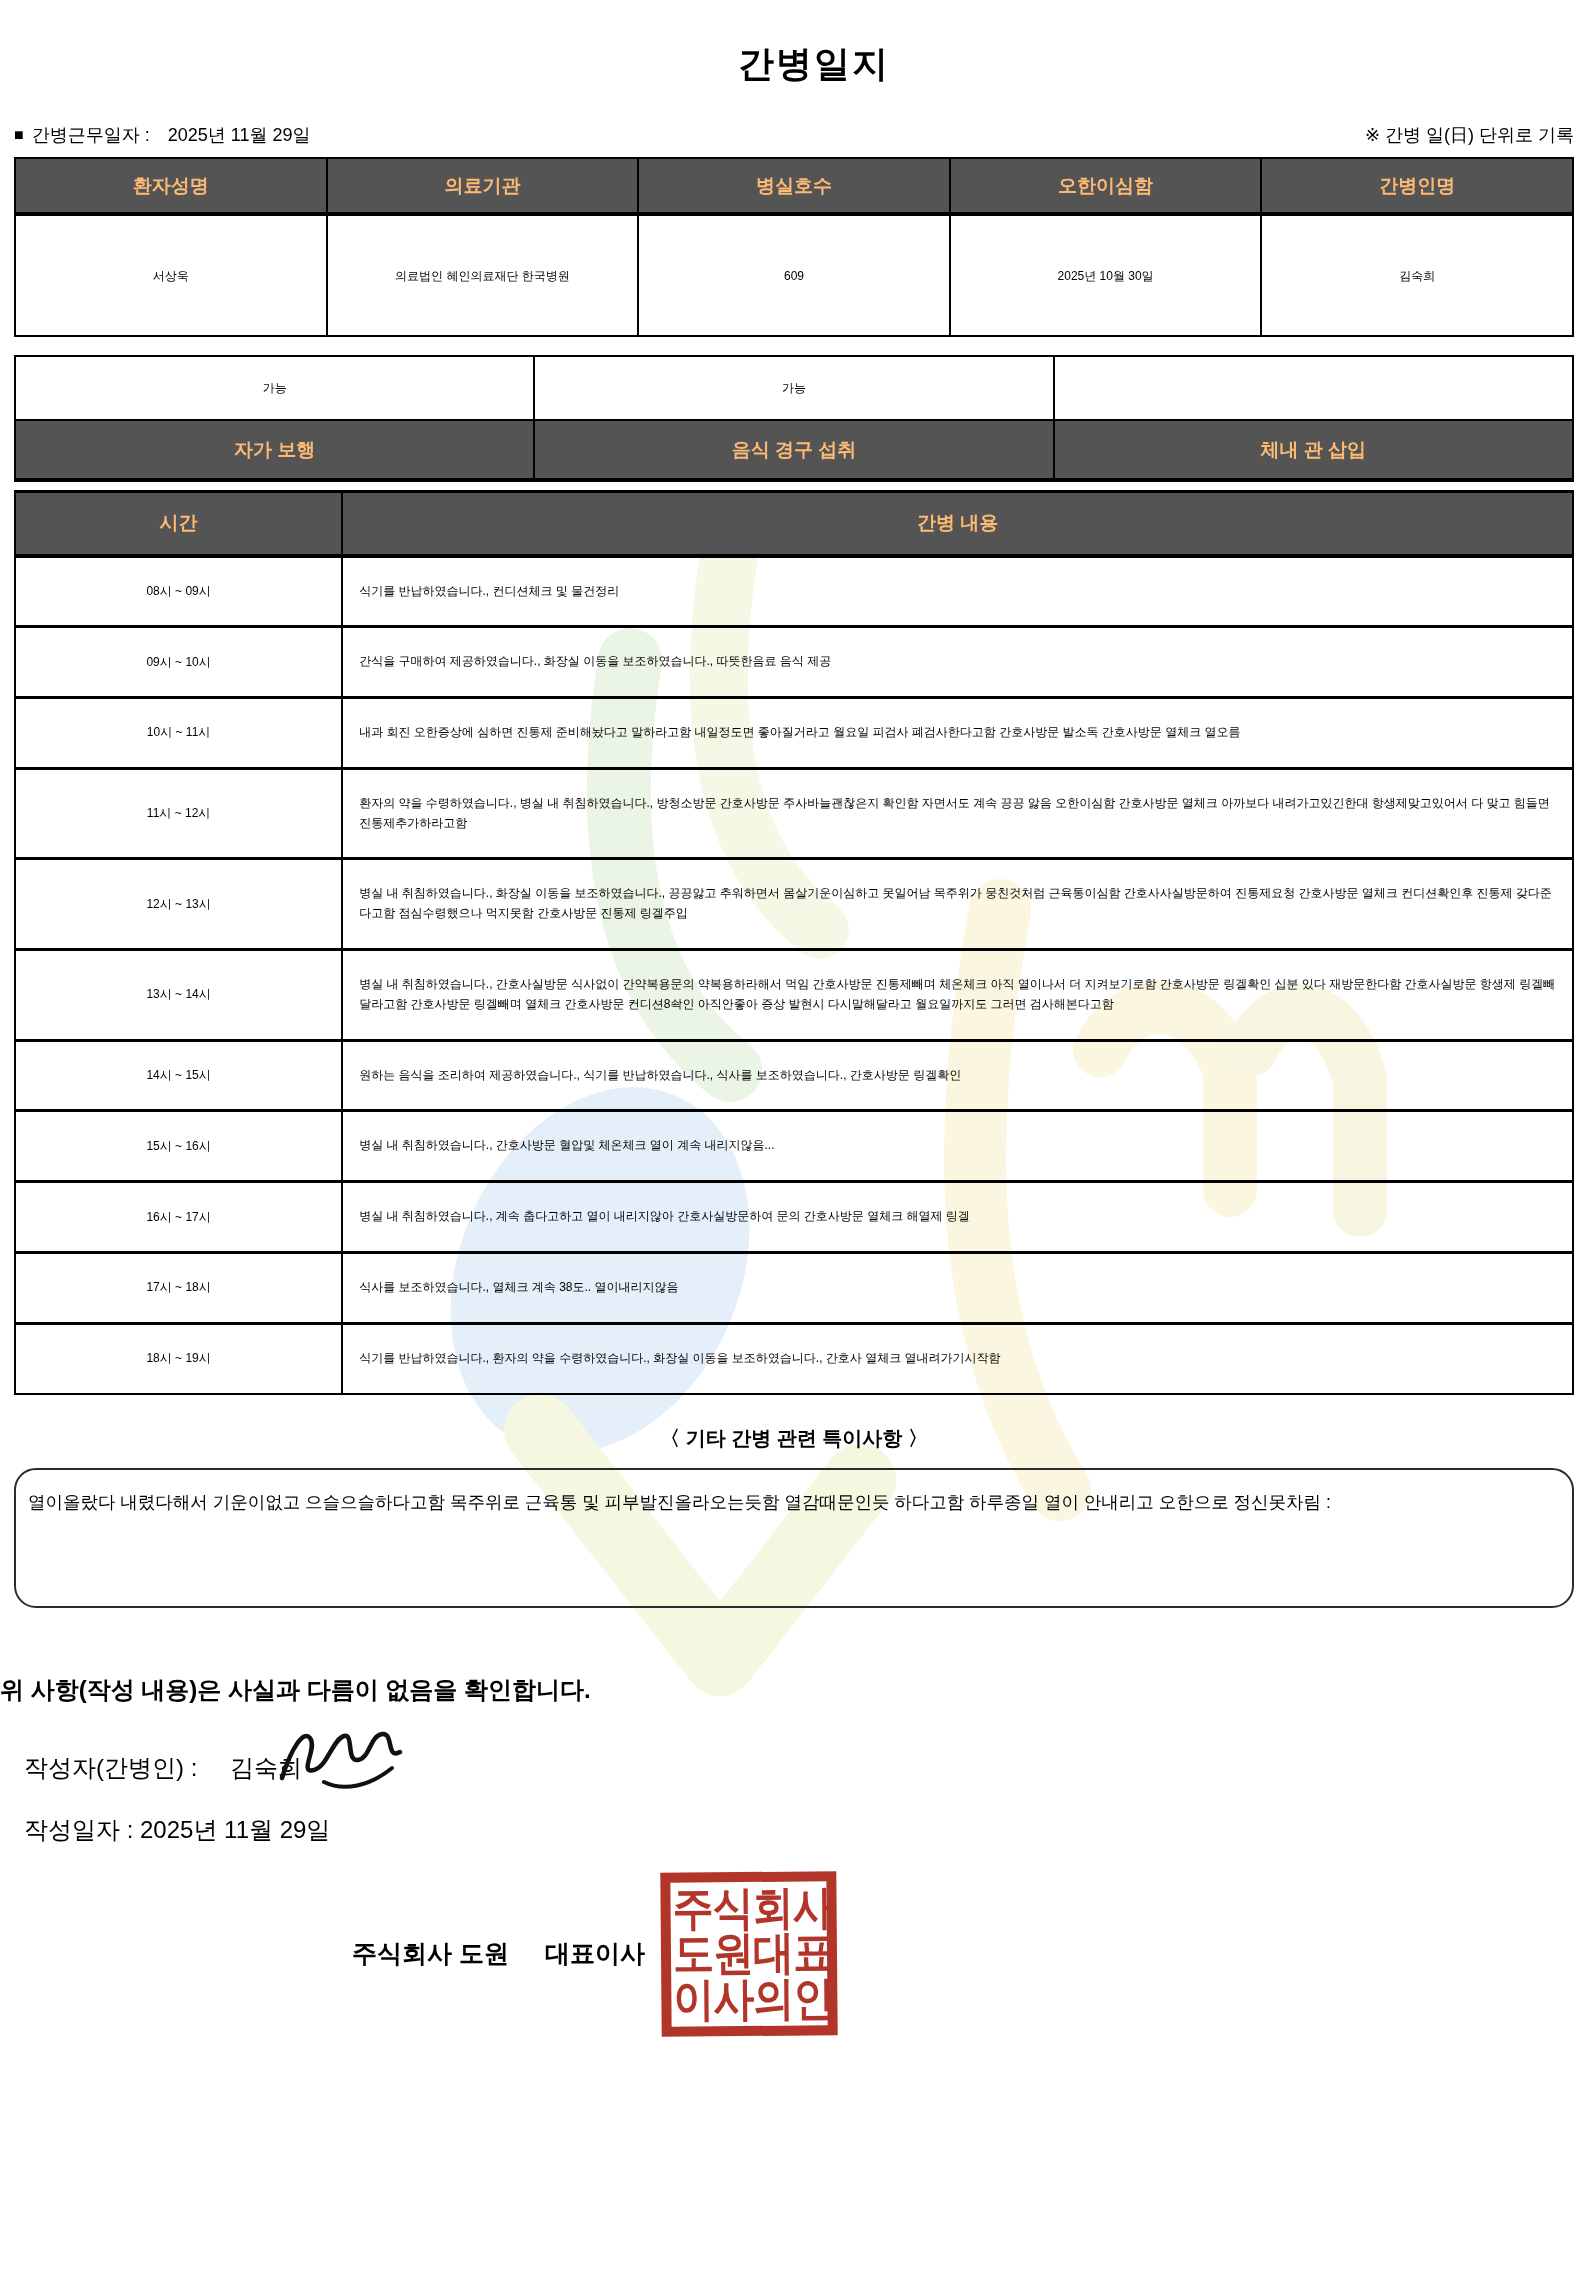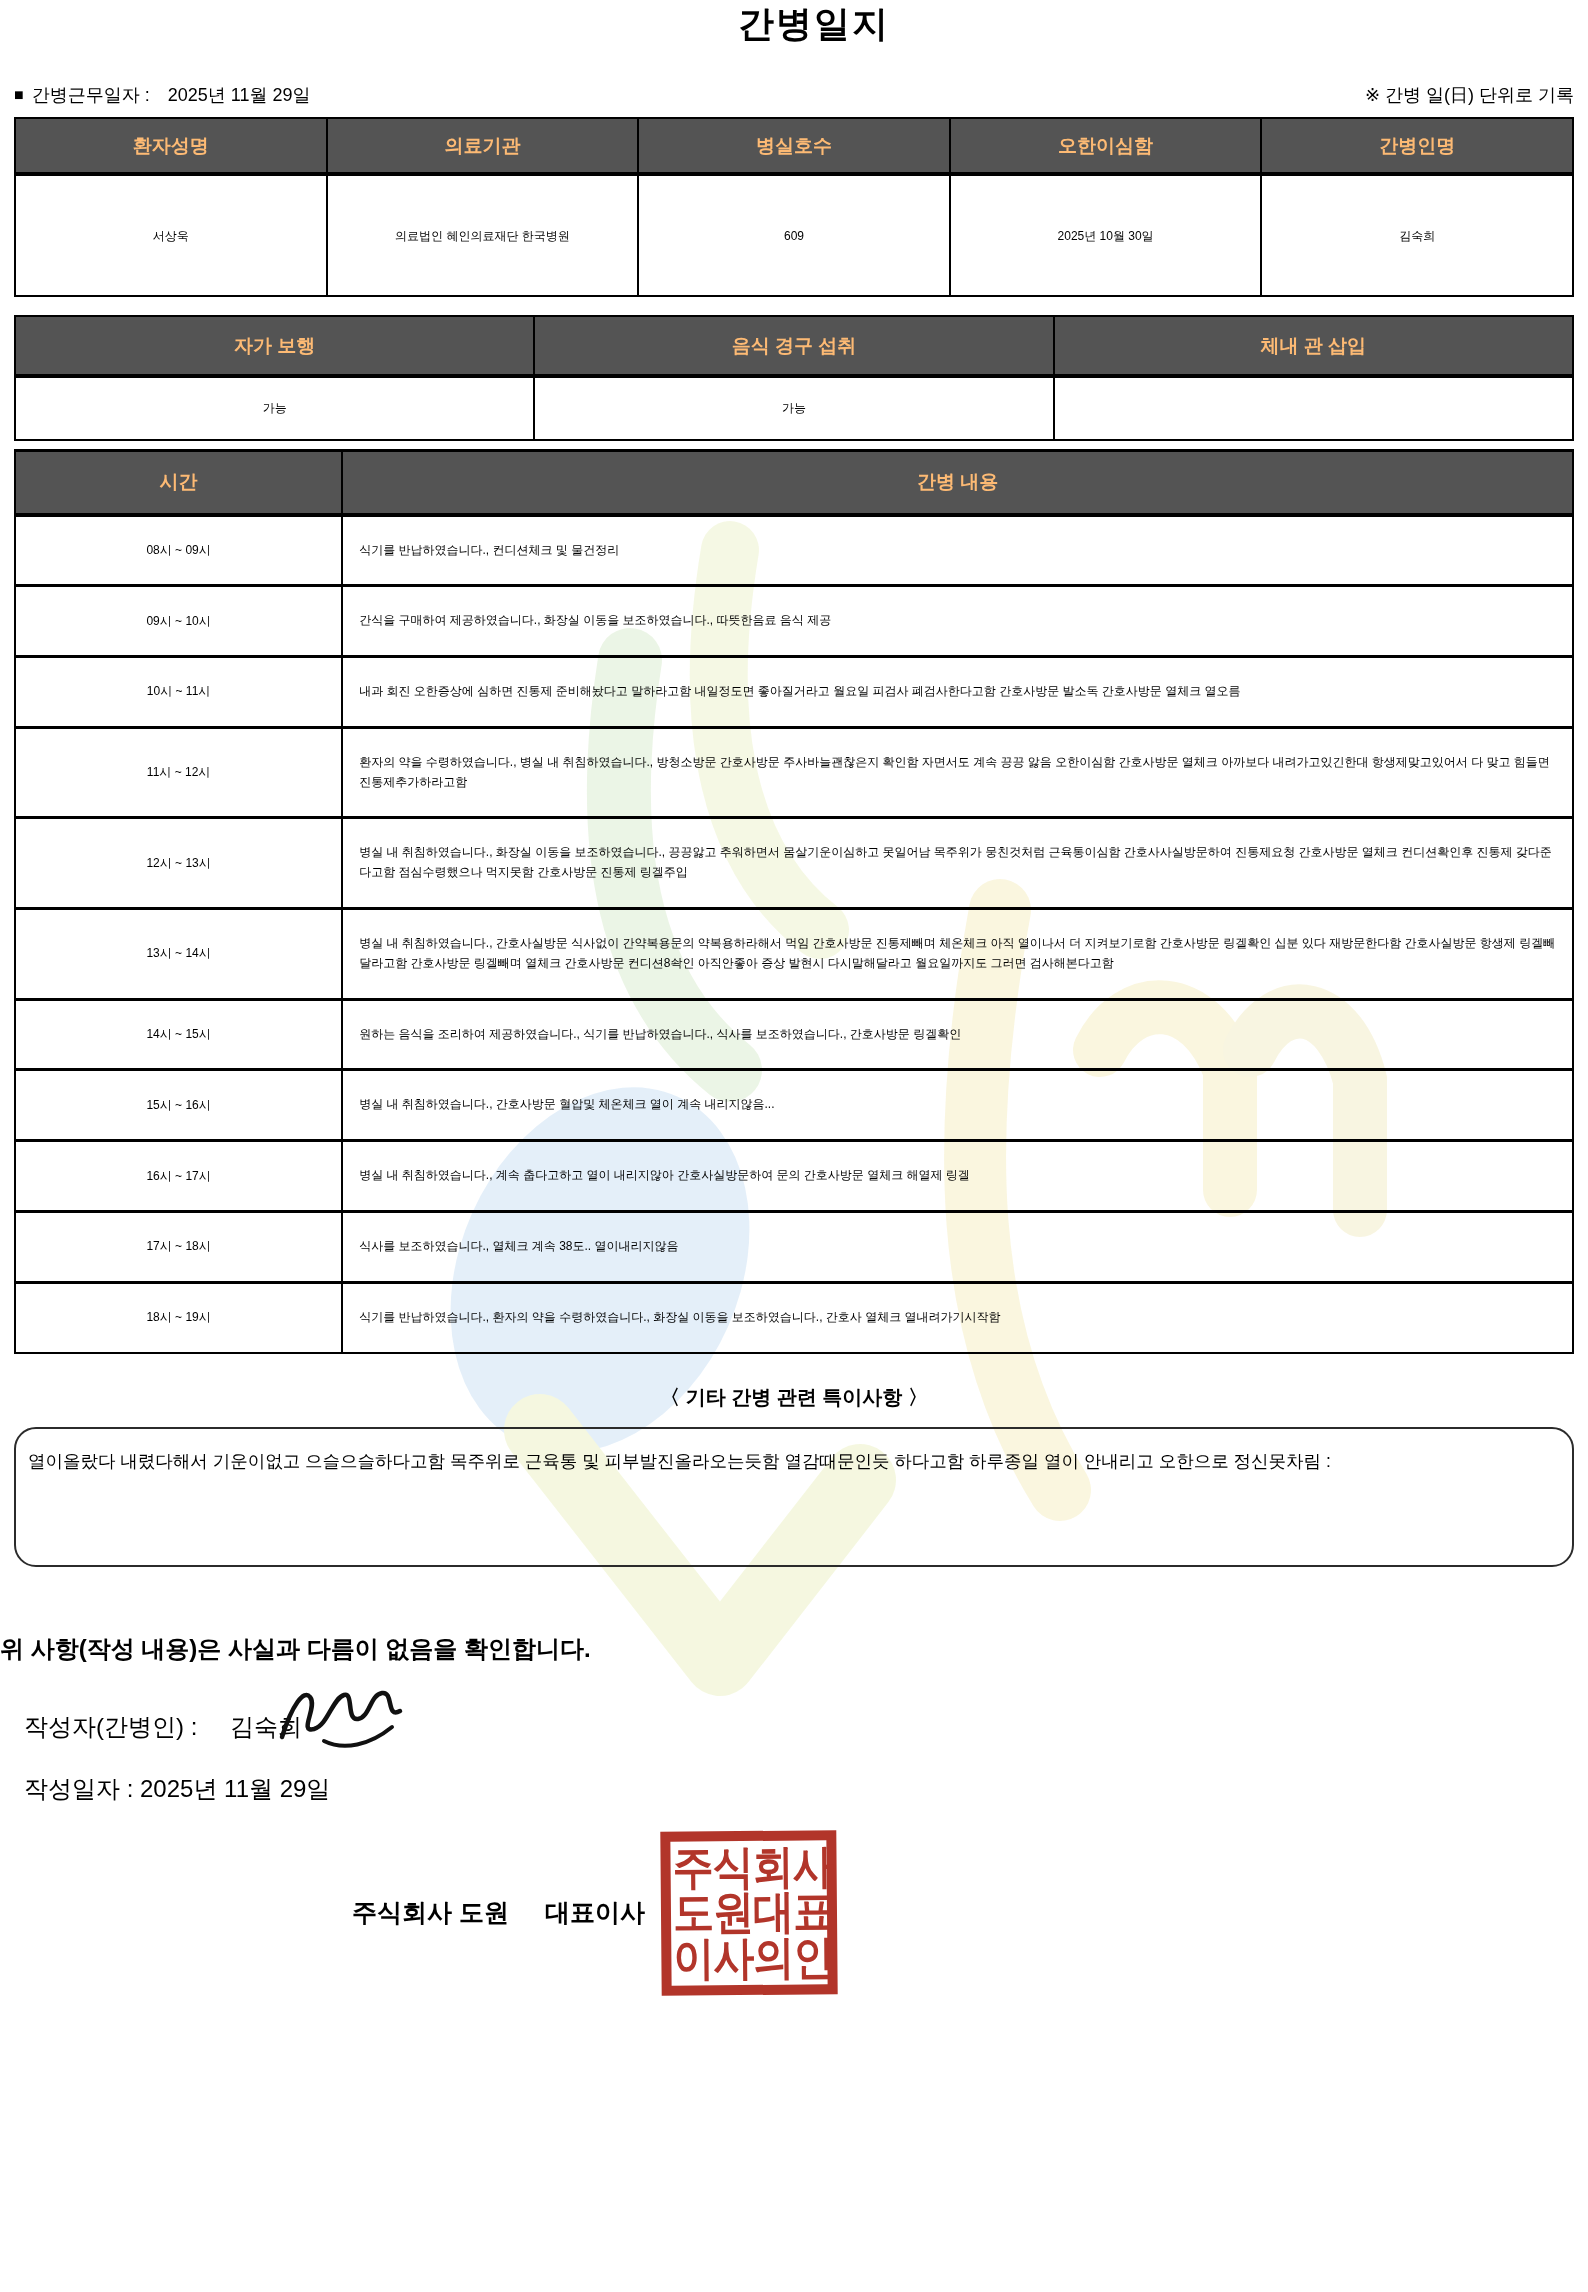--- a/index.html
+++ b/index.html
@@ -5,21 +5,21 @@
   * { margin:0; padding:0; box-sizing:border-box; }
   html,body { background:#ffffff; }
   body { font-family:"Liberation Sans","DejaVu Sans",sans-serif; color:#000; }
   .page { position:relative; width:1588px; height:2292px; background:#fff; overflow:hidden; }
   .content { position:relative; z-index:1; }
 
   
   .watermark { position:absolute; left:300px; top:430px; z-index:0; opacity:.55; }
 
   
-  .doc-title { text-align:center; font-size:36px; font-weight:bold; letter-spacing:2px;margin-left:40px; }
+  .doc-title { text-align:center; font-size:36px; font-weight:bold; padding-top:40px; letter-spacing:2px;margin-left:40px; }
   .meta-row { display:flex; justify-content:space-between; align-items:flex-end;
               margin:34px 14px 10px 14px; font-size:18px; }
   .meta-left { display:flex; align-items:center; gap:8px; }
   .meta-left .sq { font-size:16px; }
   .meta-left .val { margin-left:10px; }
   .meta-right { font-size:18px; }
 
   
   table { width:1560px; margin:0 auto; border-collapse:collapse; table-layout:fixed; }
   table, th, td { border:2px solid #000; }
@@ -103,28 +103,28 @@
         <td>609</td>
         <td>2025년 10월 30일</td>
         <td>김숙희</td>
       </tr>
     </tbody>
       </table>
 
     <table class="tbl2">
       <tbody>
           <tr>
+        <td>가능</td>
+        <td>가능</td>
+        <td></td>
+      </tr>
+      <tr>
         <th>자가 보행</th>
         <th>음식 경구 섭취</th>
         <th>체내 관 삽입</th>
-      </tr>
-      <tr>
-        <td>가능</td>
-        <td>가능</td>
-        <td></td>
       </tr>
     </tbody>
       </table>
 
     <table class="tbl3">
       <colgroup>
           <col style="width:21%">
           <col style="width:79%">
         </colgroup>
       <tbody>

